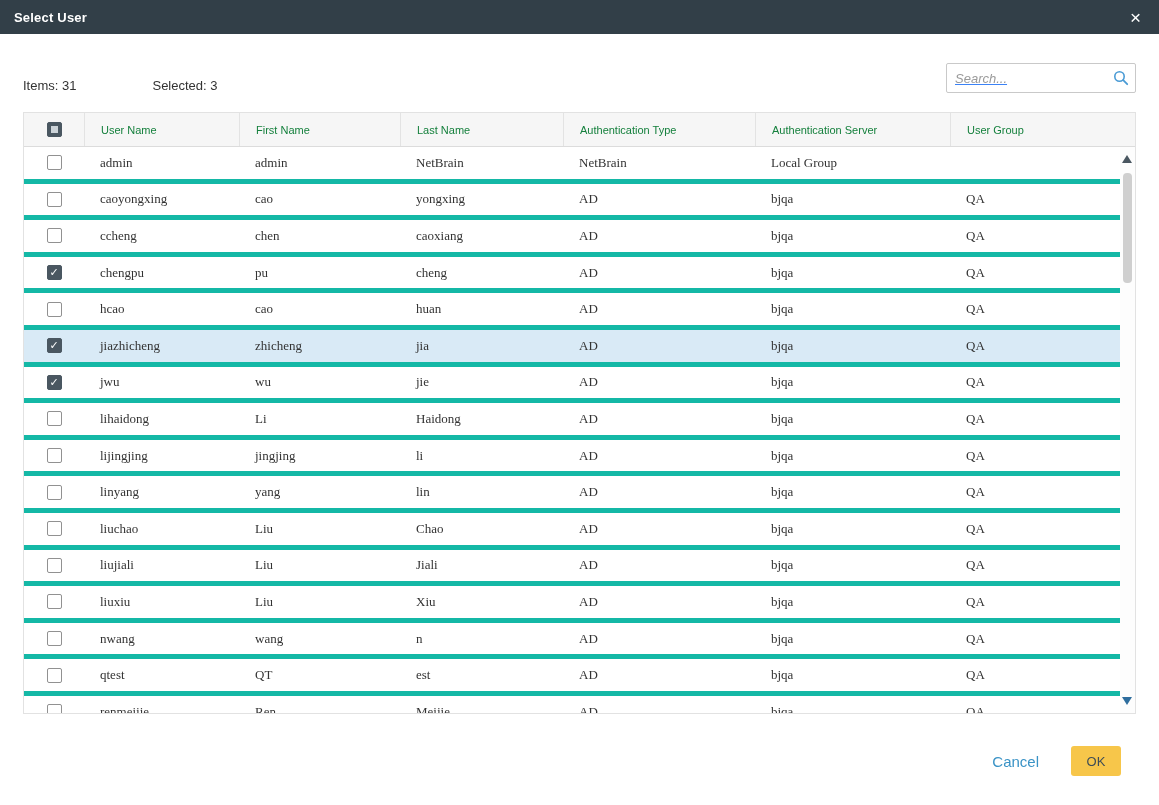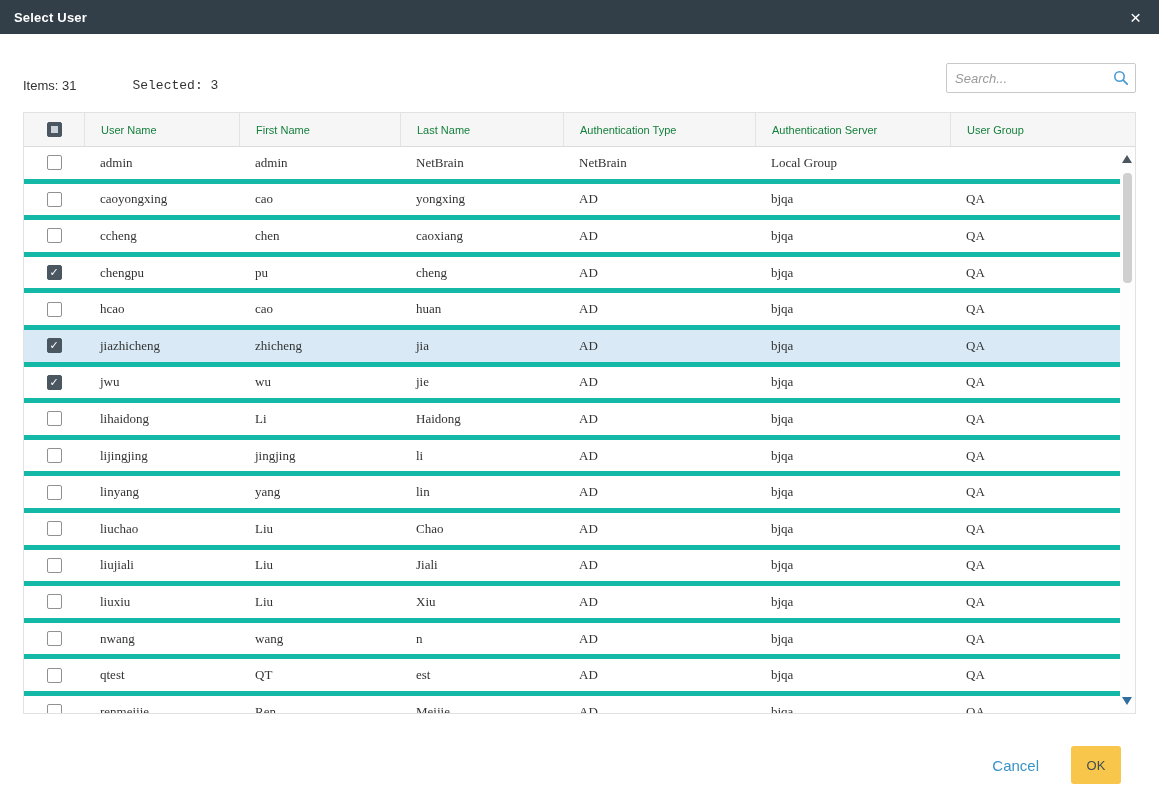--- a/index.html
+++ b/index.html
@@ -7,23 +7,23 @@
   body{font-family:"Liberation Sans",sans-serif;background:#fff;position:relative;font-size:13px;color:#333;}
 
   
   .titlebar{height:34px;background:#323f48;color:#fff;display:flex;align-items:center;padding:12px 14px;}
   .titlebar .title{font-size:13px;font-weight:700;letter-spacing:.2px;}
   .close{margin-left:auto;font-size:19px;line-height:1;cursor:pointer;font-weight:400;color:#fff;padding:2px 4px;}
 
   
   .toolbar{display:flex;align-items:flex-end;margin:29px 23px 0 23px;height:30px;}
   .count{font-size:13px;color:#333;}
-  .count + .count{margin-left:56px;font-family:Liberation Mono, monospace;}
+  .count + .count{margin-left:76px;}
   .searchbox{margin-left:auto;width:190px;height:30px;border:1px solid #c9c9c9;border-radius:2px;display:flex;align-items:center;background:#fff;}
-  .searchbox input{flex:1;border:none;outline:none;padding:0 8px;font-size:13px;color:#be185d;font-family:inherit;min-width:0;}
+  .searchbox input{flex:1;border:none;outline:none;padding:0 8px;font-size:13px;color:#3b82f6;font-family:inherit;min-width:0;text-decoration:underline;}
   .searchbox input::placeholder{color:#9a9a9a;font-style:italic;}
   .search-icon{width:28px;display:flex;align-items:center;justify-content:center;cursor:pointer;}
 
   
   .table{margin:19px 23px 0 23px;border:1px solid #e2e2e2;position:relative;background:#fff;}
   .thead{display:grid;grid-template-columns:60px 155px 161px 163px 192px 195px 1fr;height:34px;background:#f6f6f6;border-bottom:1px solid #dcdcdc;}
   .th{font-size:11px;color:#15803d;display:flex;align-items:center;padding-left:16px;border-left:1px solid #e3e3e3;overflow:hidden;white-space:nowrap;}
   .th:first-child{border-left:none;justify-content:center;padding-left:0;}
   .tbody{height:566px;overflow:hidden;position:relative;}
   .tr{display:grid;grid-template-columns:60px 155px 161px 163px 192px 195px 1fr;height:36.6px;border-bottom:5px solid #14b8a6;background:#fff;font-family:Liberation Serif, serif;}
@@ -39,21 +39,21 @@
 
   
   .scrollbar{position:absolute;top:0;right:0;width:15px;height:566px;background:#fdfdfd;}
   .sb-up{position:absolute;top:8px;left:2px;width:0;height:0;border-left:5px solid transparent;border-right:5px solid transparent;border-bottom:8px solid #4a5761;cursor:pointer;}
   .sb-down{position:absolute;bottom:8px;left:2px;width:0;height:0;border-left:5px solid transparent;border-right:5px solid transparent;border-top:8px solid #2f6e9e;cursor:pointer;}
   .sb-thumb{position:absolute;top:26px;left:3px;width:9px;height:110px;background:#cfcfcf;border-radius:4px;cursor:pointer;}
 
   
   .footer{position:absolute;top:746px;right:38px;display:flex;align-items:center;}
   .cancel{color:#3a93c6;font-size:15px;margin-right:32px;cursor:pointer;background:none;border:none;font-family:inherit;}
-  .ok{background:#f7c64a;color:#3f4d56;font-size:13px;border:none;border-radius:3px;width:50px;height:38px;cursor:pointer;font-family:inherit;}
+  .ok{background:#f7c64a;color:#3f4d56;font-size:13px;border:none;border-radius:3px;width:50px;height:30px;cursor:pointer;font-family:inherit;}
 </style>
 </head>
 <body>
 
 <div>
 
   <div class="titlebar">
     <span class="title">Select User</span>
     <span class="close">×</span>
   </div>

